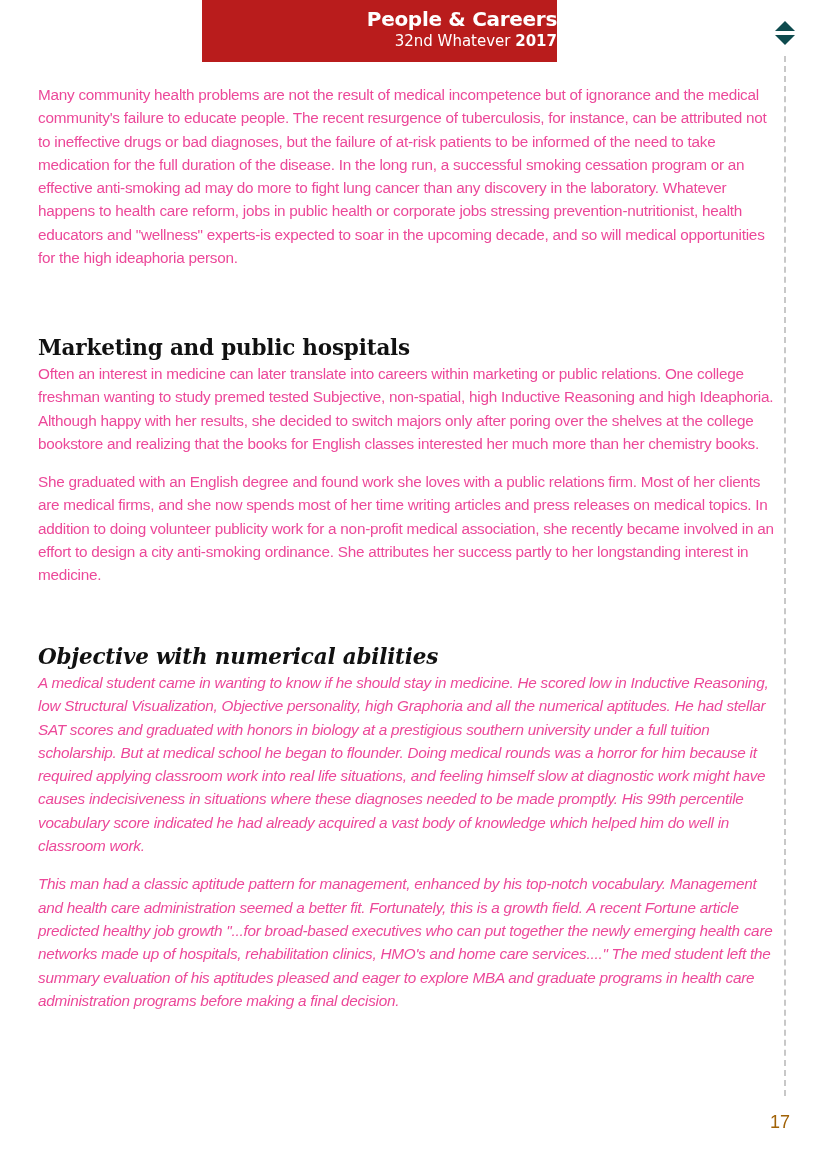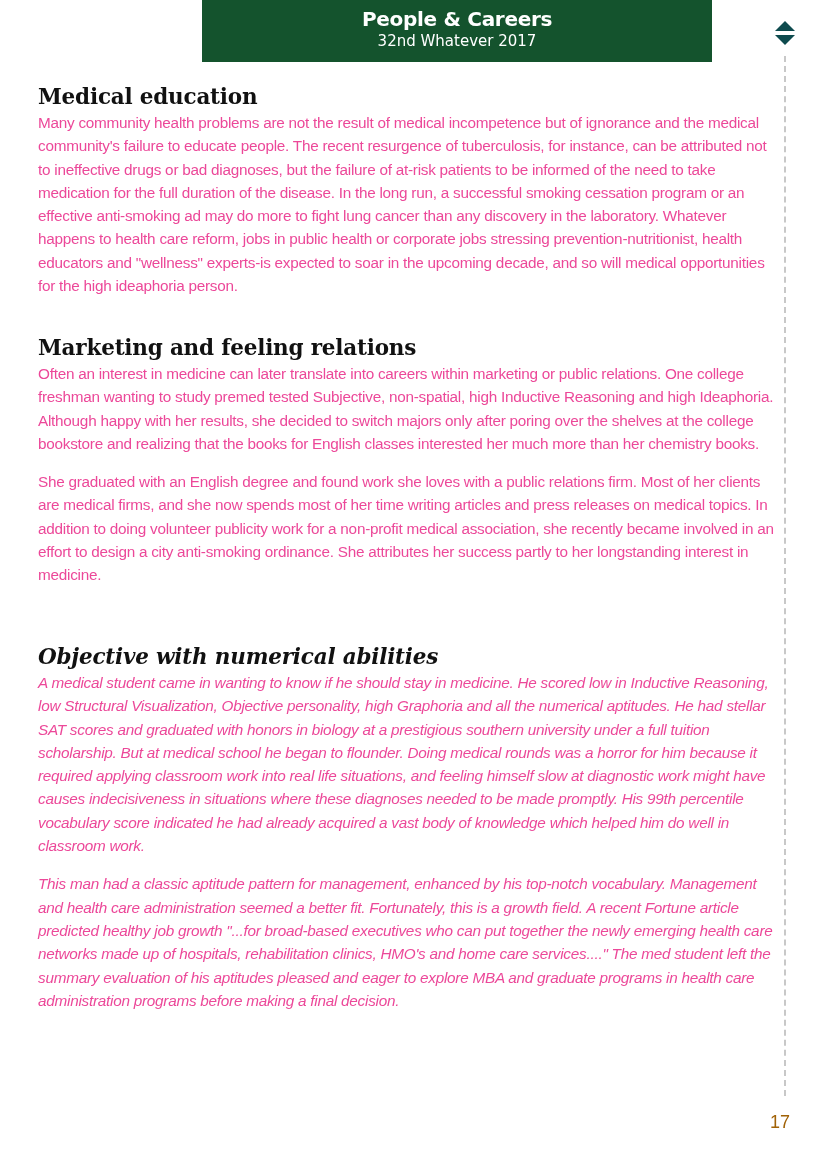--- a/index.html
+++ b/index.html
@@ -1,20 +1,20 @@
 <!DOCTYPE html>
 <html><head>
 <meta charset="utf-8">
 <style>
   html, body { margin: 0; padding: 0; background: #ffffff; }
   body { width: 827px; height: 1169px; position: relative; overflow: hidden; font-family: "Liberation Sans", sans-serif; color: #222; }
-  .header { position: absolute; left: 202px; top: 0; width: 510px; height: 62px; background: #14532d; color: #fff; text-align: center; }
+  .header { position: absolute; left: 202px; top: 0; width: 355px; height: 62px; background: #b91c1c; color: #fff; text-align: right; }
   .header .title { font-family: "DejaVu Sans", sans-serif; font-weight: bold; font-size: 20px; line-height: 24px; padding-top: 7px; letter-spacing: -0.3px; }
   .header .edition { font-family: "DejaVu Sans", sans-serif; font-size: 15px; line-height: 20px; }
-  .header .edition b { font-weight: normal; }
+  .header .edition b { font-weight: bold; }
   .nav-icon { position: absolute; left: 775px; top: 21px; width: 20px; height: 24px; cursor: pointer; }
   .dotted-rail { position: absolute; left: 784px; top: 56px; width: 0; height: 1040px; border-left: 2px dashed #c8c8c8; }
   .content { position: absolute; left: 38px; top: 83px; width: 740px; }
   h2 { font-family: "DejaVu Serif", serif; font-weight: bold; font-size: 21.5px; margin: 0; line-height: 28px; color: #111; letter-spacing: -0.2px; }
   p { font-family: "Liberation Sans", sans-serif; font-size: 15.3px; line-height: 23.3px; margin: 0; color: #ec4899; letter-spacing: -0.25px; }
   .gap { height: 15px; }
   .sec1 { position: absolute; top: 0; }
   .sec2 { position: absolute; top: 251px; }
   .sec3 { position: absolute; top: 560px; font-style: italic; }
   .page-number { position: absolute; left: 770px; top: 1112px; font-family: "Liberation Sans", sans-serif; font-size: 18px; color: #a16207; }
@@ -31,26 +31,25 @@
   <svg width="20" height="24" viewBox="0 0 20 24">
     <polygon points="10,0 20,10 0,10" fill="#0e4b4e"></polygon>
     <polygon points="0,14 20,14 10,24" fill="#0e4b4e"></polygon>
   </svg>
 </div>
 
 <div class="dotted-rail"></div>
 
 <div class="content">
   <div class="sec1">
-    <h2>Medical education</h2>
     <p>Many community health problems are not the result of medical incompetence but of ignorance and the medical community's failure to educate people. The recent resurgence of tuberculosis, for instance, can be attributed not to ineffective drugs or bad diagnoses, but the failure of at-risk patients to be informed of the need to take medication for the full duration of the disease. In the long run, a successful smoking cessation program or an effective anti-smoking ad may do more to fight lung cancer than any discovery in the laboratory. Whatever happens to health care reform, jobs in public health or corporate jobs stressing prevention-nutritionist, health educators and "wellness" experts-is expected to soar in the upcoming decade, and so will medical opportunities for the high ideaphoria person.</p>
   </div>
 
   <div class="sec2">
-    <h2>Marketing and feeling relations</h2>
+    <h2>Marketing and public hospitals</h2>
     <p>Often an interest in medicine can later translate into careers within marketing or public relations. One college freshman wanting to study premed tested Subjective, non-spatial, high Inductive Reasoning and high Ideaphoria. Although happy with her results, she decided to switch majors only after poring over the shelves at the college bookstore and realizing that the books for English classes interested her much more than her chemistry books.</p>
     <div class="gap"></div>
     <p>She graduated with an English degree and found work she loves with a public relations firm. Most of her clients are medical firms, and she now spends most of her time writing articles and press releases on medical topics. In addition to doing volunteer publicity work for a non-profit medical association, she recently became involved in an effort to design a city anti-smoking ordinance. She attributes her success partly to her longstanding interest in medicine.</p>
   </div>
 
   <div class="sec3">
     <h2>Objective with numerical abilities</h2>
     <p>A medical student came in wanting to know if he should stay in medicine. He scored low in Inductive Reasoning, low Structural Visualization, Objective personality, high Graphoria and all the numerical aptitudes. He had stellar SAT scores and graduated with honors in biology at a prestigious southern university under a full tuition scholarship. But at medical school he began to flounder. Doing medical rounds was a horror for him because it required applying classroom work into real life situations, and feeling himself slow at diagnostic work might have causes indecisiveness in situations where these diagnoses needed to be made promptly. His 99th percentile vocabulary score indicated he had already acquired a vast body of knowledge which helped him do well in classroom work.</p>
     <div class="gap"></div>
     <p>This man had a classic aptitude pattern for management, enhanced by his top-notch vocabulary. Management and health care administration seemed a better fit. Fortunately, this is a growth field. A recent Fortune article predicted healthy job growth "...for broad-based executives who can put together the newly emerging health care networks made up of hospitals, rehabilitation clinics, HMO's and home care services...." The med student left the summary evaluation of his aptitudes pleased and eager to explore MBA and graduate programs in health care administration programs before making a final decision.</p>

